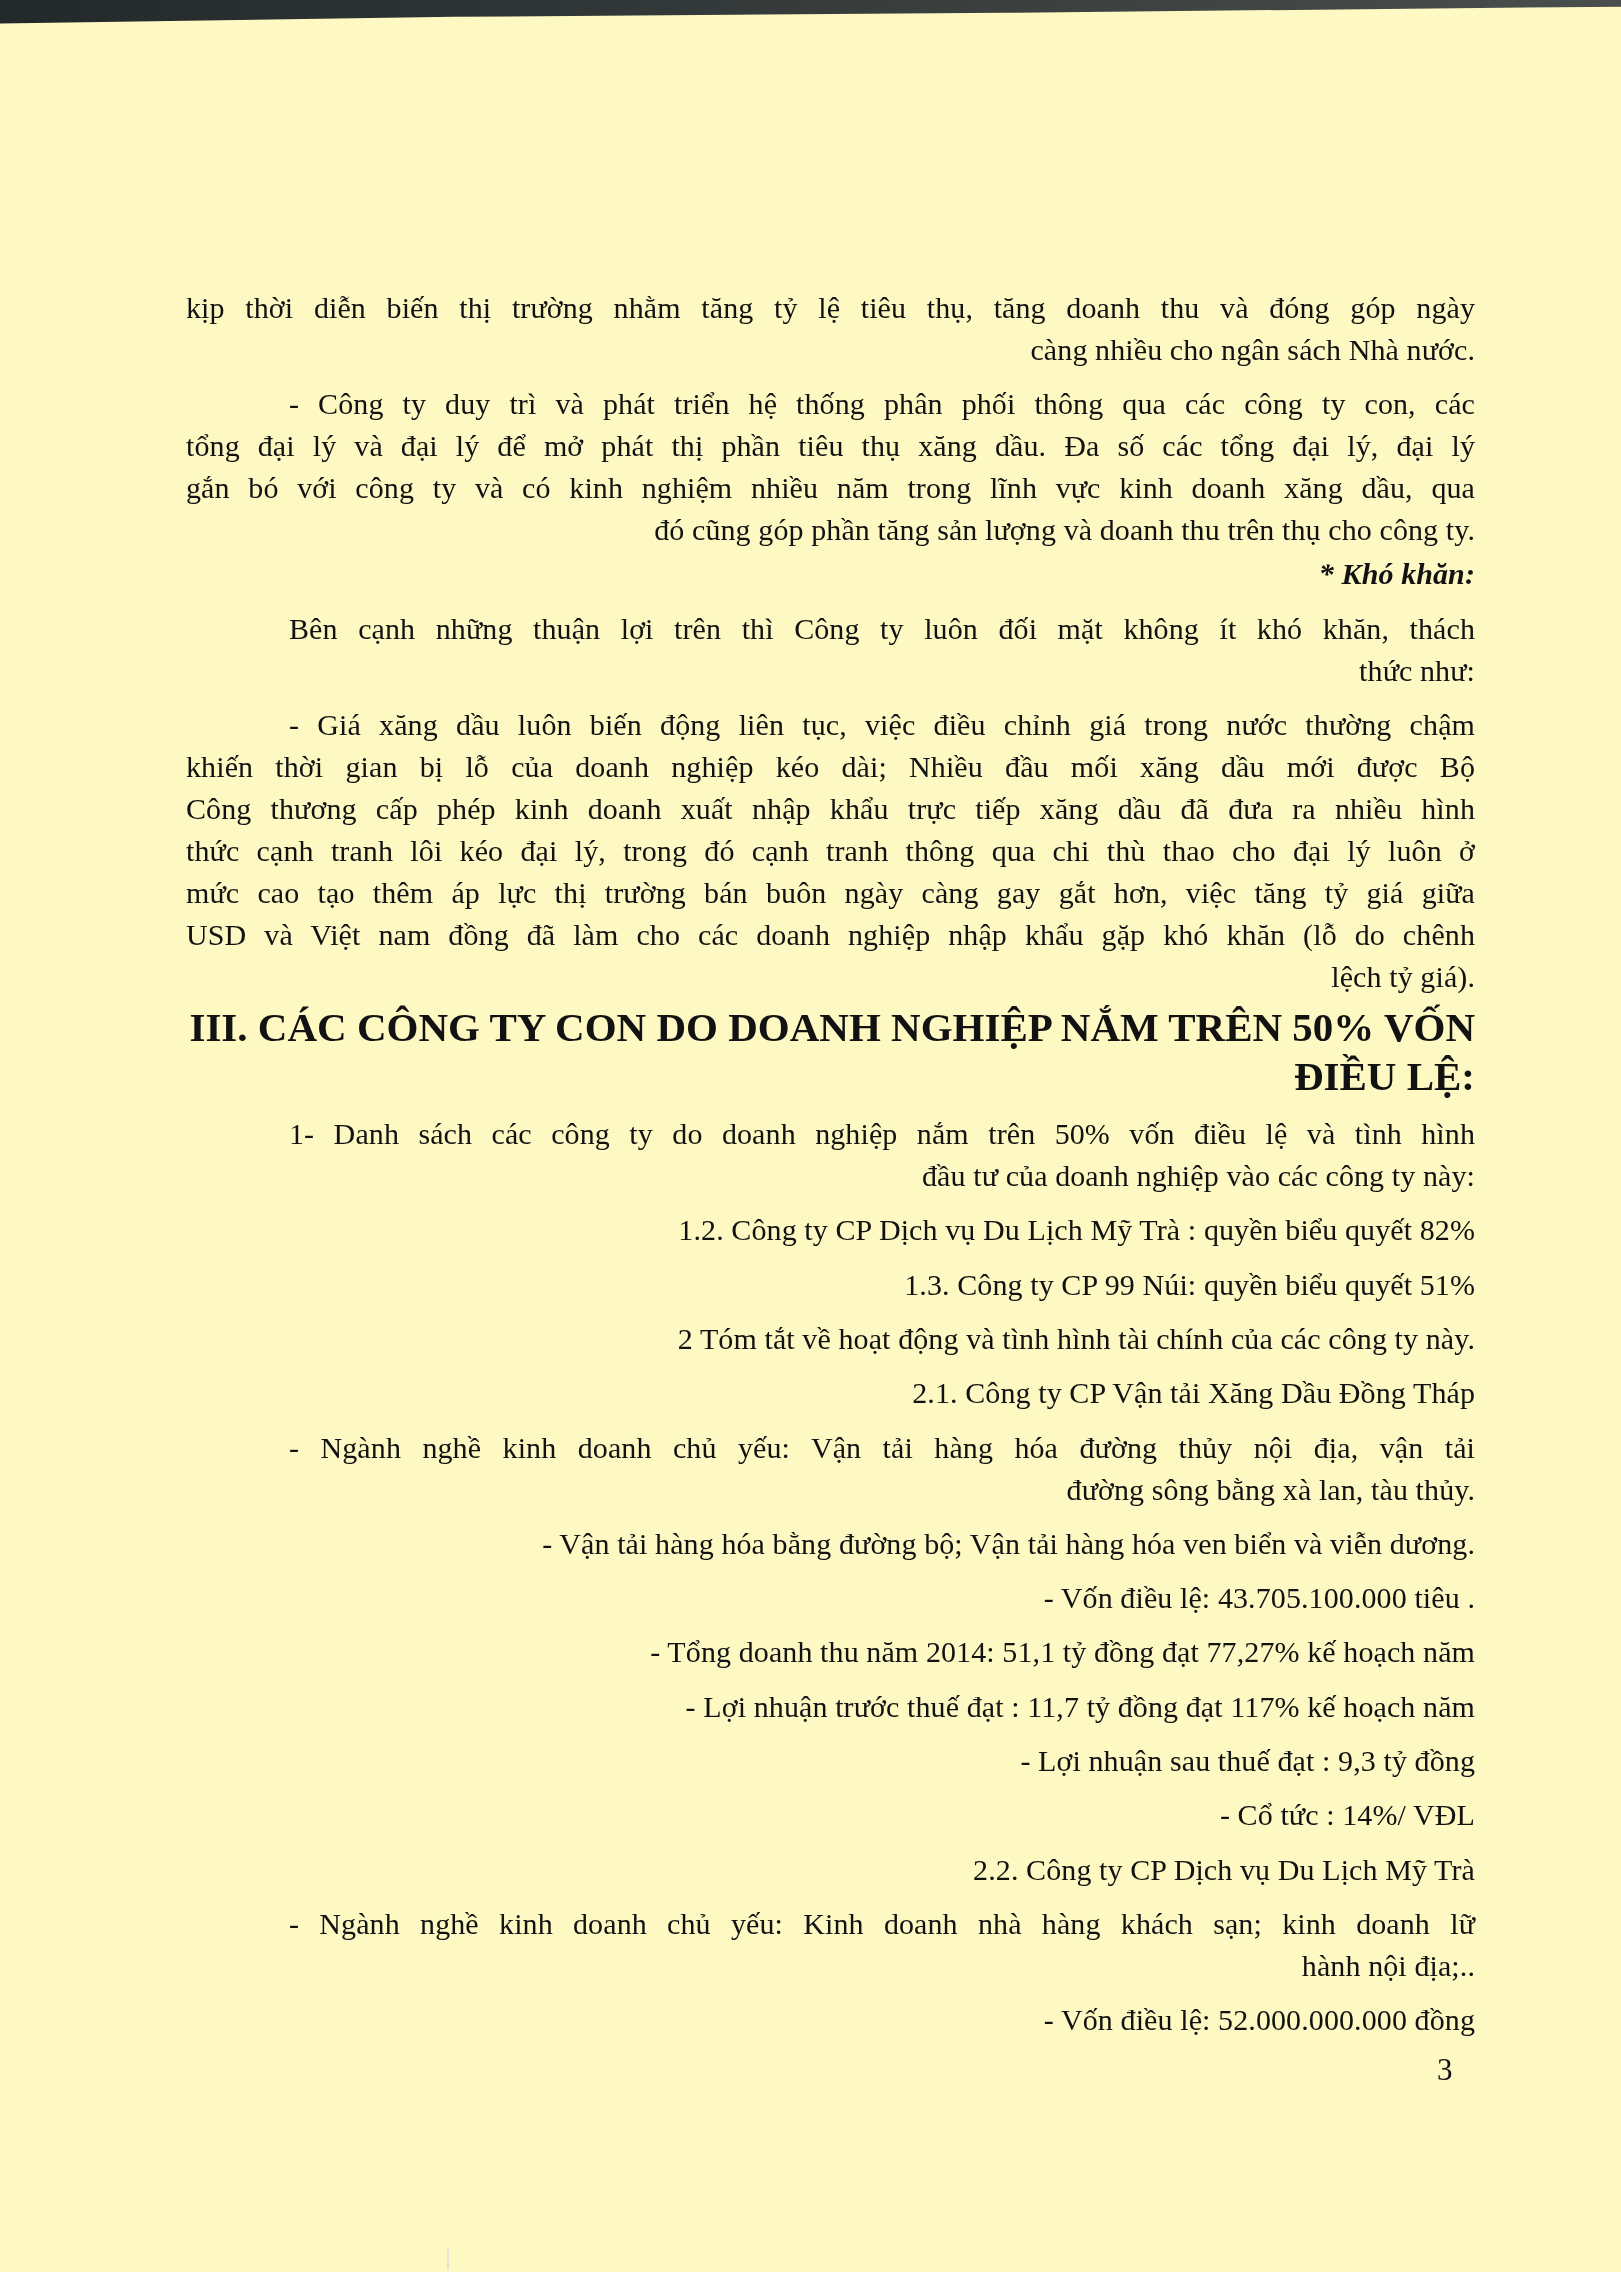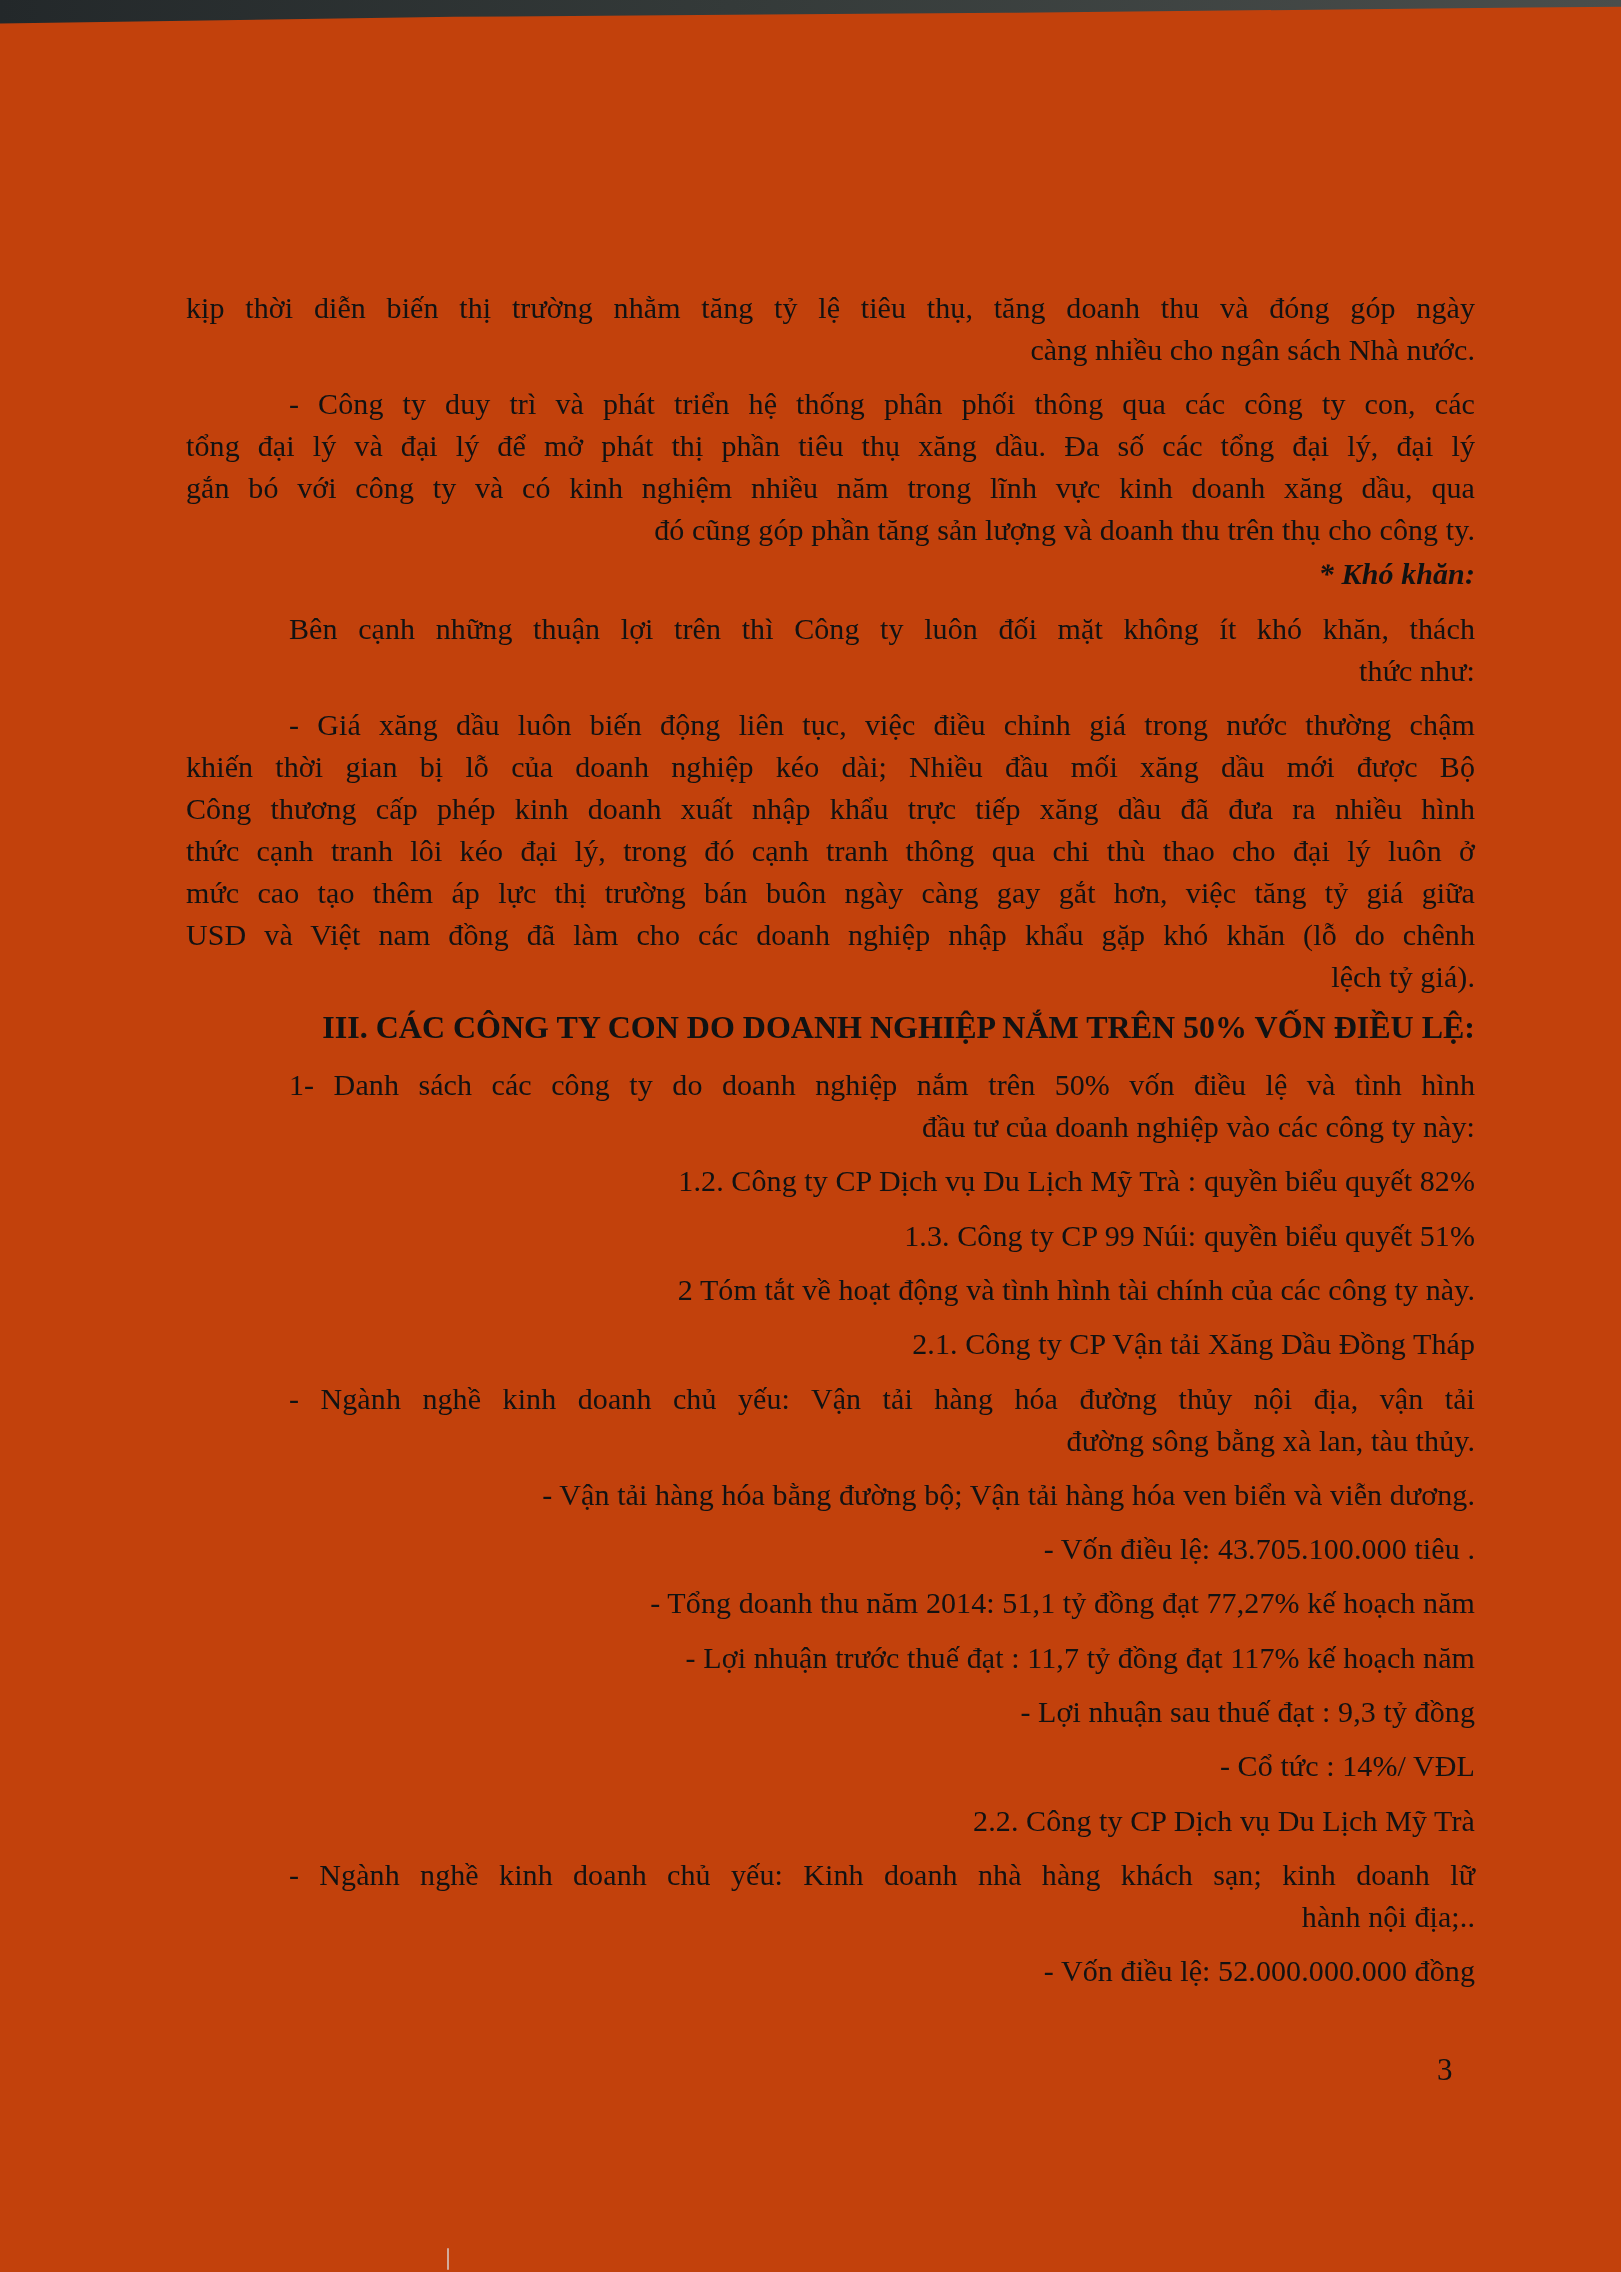--- a/index.html
+++ b/index.html
@@ -1,36 +1,36 @@
 <!DOCTYPE html>
 <html style="font-size:7.8px"><head>
 <meta charset="utf-8">
 <style>
   html,body{margin:0;padding:0;background:#ffffff;}
   body{
     width:1622px;height:2273px;position:relative;overflow:hidden;
     font-family:"Liberation Serif","DejaVu Serif",serif;color:#121212;
   }
-  .page{position:absolute;inset:0;background:#c2410c;}
+  .page{position:absolute;inset:0;background:#fef9c3;}
   .scan-bar{
     position:absolute;top:0;left:0;width:1622px;height:25.5px;
     background:linear-gradient(90deg,#23282a 0%,#343a39 45%,#4a4e4c 100%);
     clip-path:polygon(0 0,100% 0,100% 26%,62% 50%,28% 66%,0 92%);
   }
   .content{position:absolute;left:186px;top:287px;width:1289px;}
   .para{margin:12.3px 0 0 0;}
   .para.first{margin-top:0;}
   .para.indent .line:first-child{text-indent:103px;}
   .line{
     font-size:30px;line-height:42px;text-align:right;
     letter-spacing:0.1px;
   }
   .line.fill{text-align:justify;text-align-last:justify;}
   .para.heading{margin-top:4.9px;}
-  .para.heading .line{font-size:32px;font-weight:bold;line-height:49px;letter-spacing:0;}
+  .para.heading .line{font-size:41px;font-weight:bold;line-height:49px;letter-spacing:0;}
   .para.subheading{margin-top:2px;}
   .para.subheading .line{font-weight:bold;font-style:italic;}
   .page-number{position:absolute;left:1437px;top:2050px;font-size:31px;line-height:39px;}
   .bottom-mark{
     position:absolute;left:447px;top:2248px;width:2px;height:21.6px;
     background:#d9d9d9;opacity:.7;border-radius:1px;
   }
 </style>
 </head>
 <body>

